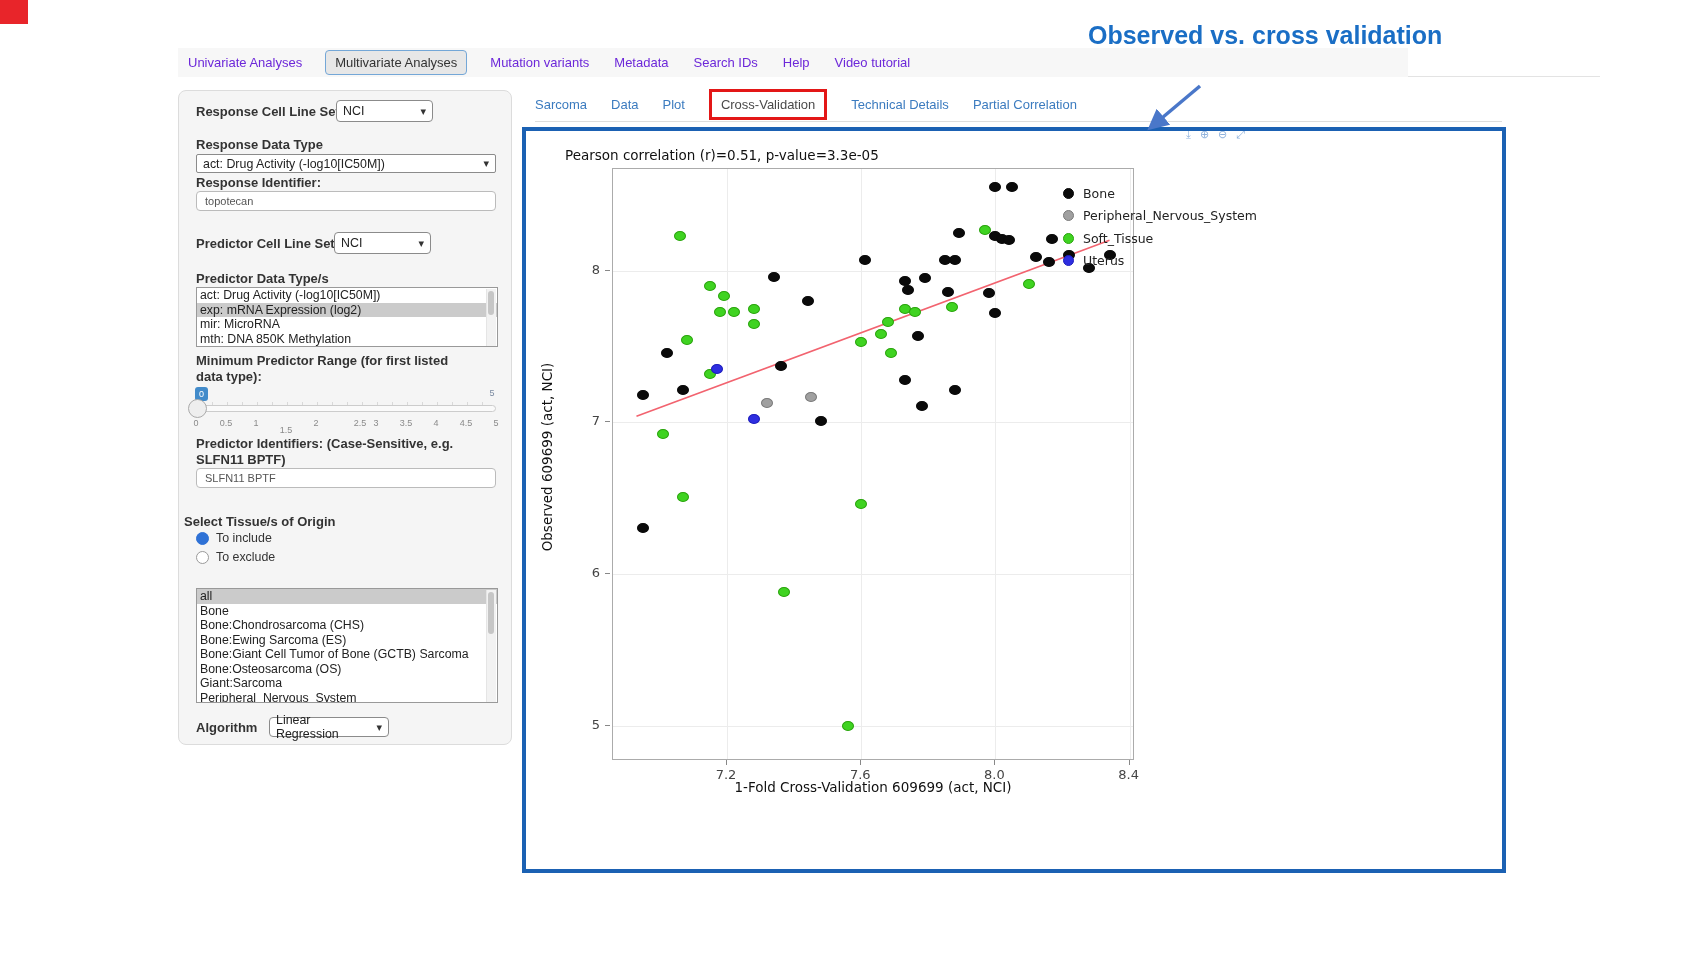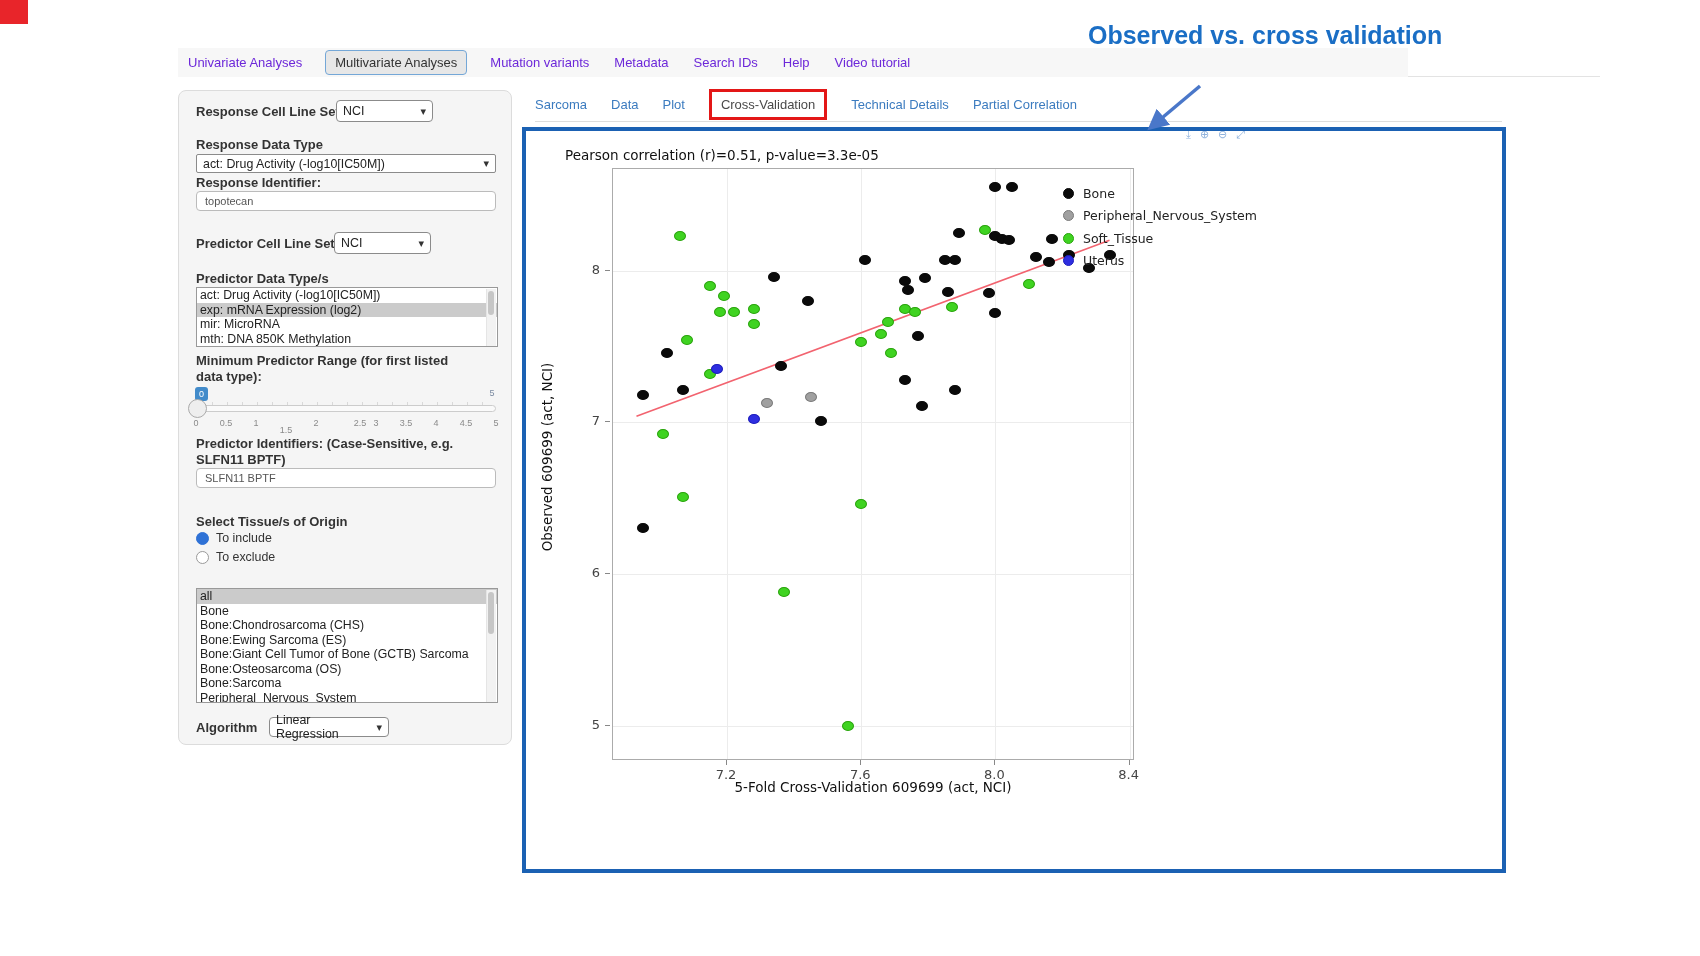--- a/index.html
+++ b/index.html
@@ -124,39 +124,39 @@
     <div class="lbl wrap" style="left:17px;top:262px;width:280px">Minimum Predictor Range (for first listed data type):</div>
     <div class="badge" style="left:16px;top:296px">0</div>
     <div class="stick" style="left:313px;top:297px;color:#7a8aa0">5</div>
     <div class="track" style="left:17px;top:314px;width:300px"></div>
     <div class="handle" style="left:9px;top:308px"></div>
     <div id="sliderTicks"></div>
 
     <div class="lbl wrap" style="left:17px;top:345px;width:295px">Predictor Identifiers: (Case-Sensitive, e.g. SLFN11 BPTF)</div>
     <input class="inp" style="left: 17px; top: 377px; width: 300px; height: 20px;" value="SLFN11 BPTF">
 
-    <div class="lbl" style="left:17px;top:423px">Select Tissue/s of Origin</div>
+    <div class="lbl" style="left:5px;top:423px">Select Tissue/s of Origin</div>
     <div class="radio" style="left:17px;top:440px">
       <span class="rdot on"></span>
       <span>To include</span>
     </div>
     <div class="radio" style="left:17px;top:459px">
       <span class="rdot"></span>
       <span>To exclude</span>
     </div>
 
     <div class="listbox" style="left:17px;top:497px;width:302px;height:115px" id="tissueListbox">
 
     <div class="lrow selectedrow">all</div>
         <div class="lrow">Bone</div>
         <div class="lrow">Bone:Chondrosarcoma (CHS)</div>
         <div class="lrow">Bone:Ewing Sarcoma (ES)</div>
         <div class="lrow">Bone:Giant Cell Tumor of Bone (GCTB) Sarcoma</div>
         <div class="lrow">Bone:Osteosarcoma (OS)</div>
-        <div class="lrow">Bone:Sarcoma</div>
+        <div class="lrow">Giant:Sarcoma</div>
         <div class="lrow">Peripheral_Nervous_System</div>
         <div class="sbar" style="height:113px">
           <div class="sthumb" style="top:2px;height:42px"></div>
         </div>
       </div>
 
     <div class="lbl" style="left:17px;top:629px">Algorithm</div>
     <div class="sel" style="left:90px;top:626px;width:120px;height:20px">
       <span>Linear Regression</span>
       <span class="chev">▾</span>
@@ -280,21 +280,21 @@
       <div class="tickmark" style="left: 605px; top: 724.632px; width: 5px; height: 1px; position: absolute;"></div>
       <div class="yticklab" style="position: absolute; left: 574px; top: 716.632px;">5</div>
       <div class="tickmark" style="left: 605px; top: 572.961px; width: 5px; height: 1px; position: absolute;"></div>
       <div class="yticklab" style="position: absolute; left: 574px; top: 564.961px;">6</div>
       <div class="tickmark" style="left: 605px; top: 421.29px; width: 5px; height: 1px; position: absolute;"></div>
       <div class="yticklab" style="position: absolute; left: 574px; top: 413.29px;">7</div>
       <div class="tickmark" style="left: 605px; top: 269.62px; width: 5px; height: 1px; position: absolute;"></div>
       <div class="yticklab" style="position: absolute; left: 574px; top: 261.62px;">8</div>
     </div>
   <div class="abs axislab" id="ylab" style="left:547px;top:457px;transform:translate(-50%,-50%) rotate(-90deg);white-space:nowrap">Observed 609699 (act, NCI)</div>
-  <div class="abs axislab" id="xlab" style="left:612px;top:779px;width:522px;text-align:center">5-Fold Cross-Validation 609699 (act, NCI)</div>
+  <div class="abs axislab" id="xlab" style="left:612px;top:779px;width:522px;text-align:center">1-Fold Cross-Validation 609699 (act, NCI)</div>
 
   <div class="abs legend" id="legend">
       <div class="legrow">
         <span class="legdot" style="background: rgb(10, 10, 10); border: 1px solid rgb(10, 10, 10);"></span>
         <span class="legtext">Bone</span>
       </div>
       <div class="legrow">
         <span class="legdot" style="background: rgb(160, 160, 160); border: 1px solid rgb(122, 122, 122);"></span>
         <span class="legtext">Peripheral_Nervous_System</span>
       </div>

